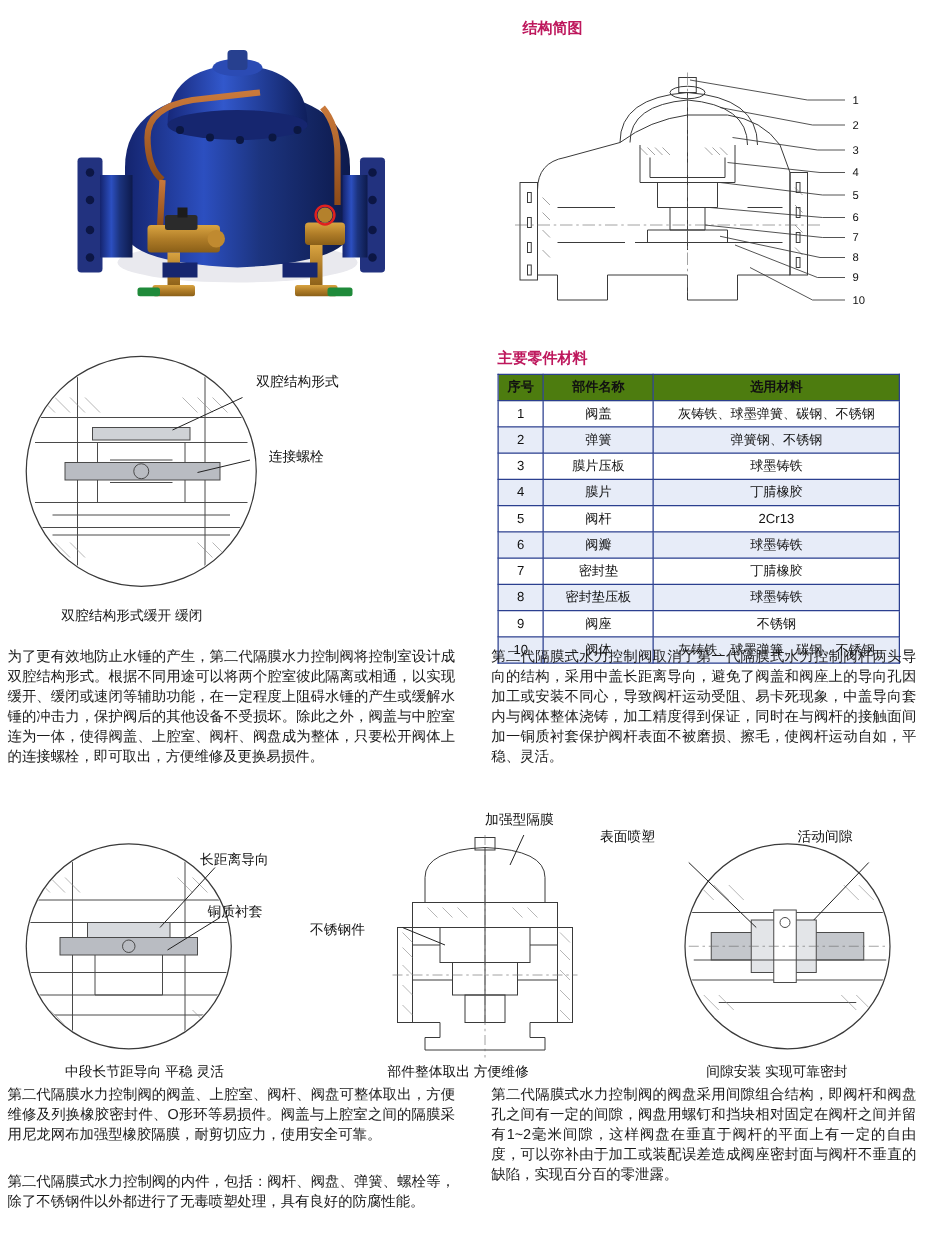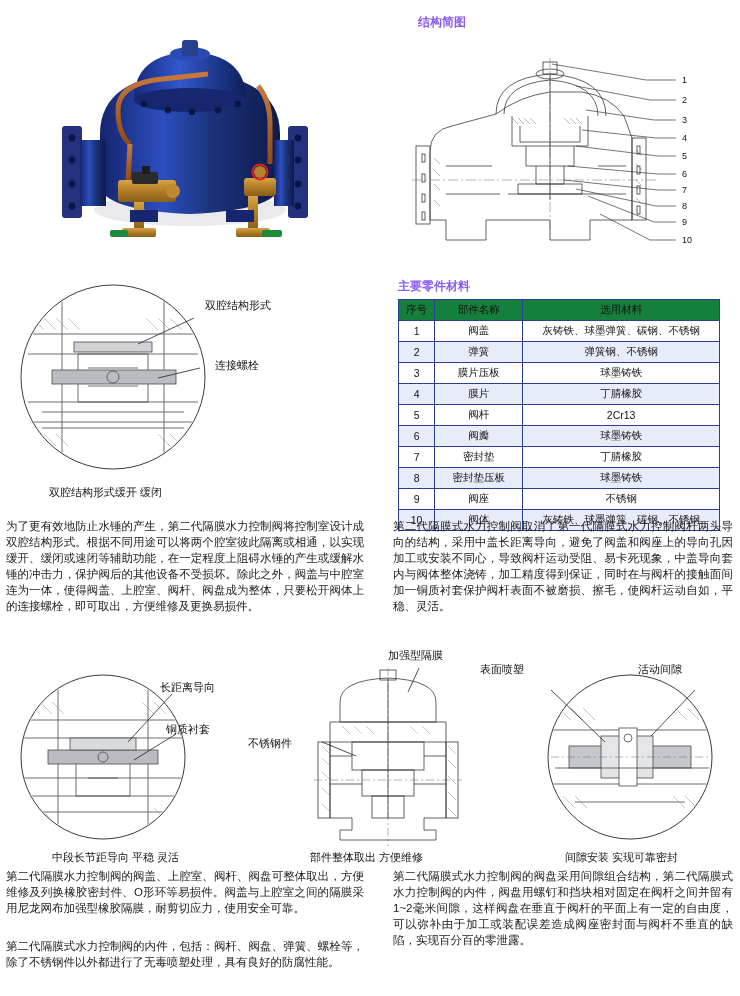--- a/index.html
+++ b/index.html
@@ -4,21 +4,21 @@
 <style>
   html,body{margin:0;padding:0;}
   body{
     width:740px;height:996px;background:#ffffff;
     font-family:"Liberation Sans","DejaVu Sans",sans-serif;
     color:#1a1a1a;position:relative;overflow:hidden;
   }
   .page{position:relative;width:740px;height:996px;}
 
   
-  .hdr{font-size:12px;font-weight:bold;color:#8b5cf6;}
+  .hdr{font-size:12px;font-weight:bold;color:#be185d;}
   .cap{font-size:11px;color:#111;}
   .body-text{font-size:11.5px;line-height:16px;color:#1a1a1a;text-align:justify;}
 
   
   #photo{position:absolute;left:22px;top:14px;width:340px;height:248px;}
   .valve-photo{position:absolute;inset:0;}
 
   
   #schem-title{position:absolute;left:418px;top:14px;width:180px;text-align:left;}
   #schematic{position:absolute;left:400px;top:34px;width:330px;height:232px;}
@@ -28,21 +28,21 @@
   #c1-lab1{position:absolute;left:205px;top:298px;}
   #c1-lab2{position:absolute;left:215px;top:358px;}
   #c1-cap{position:absolute;left:49px;top:485px;}
 
   
   #tbl-title{position:absolute;left:398px;top:278px;}
   #mat-table{position:absolute;left:398px;top:299px;width:322px;border-collapse:collapse;}
   #mat-table td,#mat-table th{
     border:1px solid #2b3f8f;font-size:10.5px;text-align:center;height:18px;color:#111;
   }
-  #mat-table thead th{background:#15803d;font-weight:normal;}
+  #mat-table thead th{background:#4d7c0f;font-weight:bold;}
   #mat-table tbody tr:nth-child(odd) td{background:#ffffff;}
   #mat-table tbody tr:nth-child(even) td{background:#e7ecf8;}
   .col-no{width:34px;}
   .col-name{width:88px;}
   .col-mat{width:200px;}
 
   
   #p-left-1{position:absolute;left:6px;top:518px;width:358px;}
   #p-right-1{position:absolute;left:393px;top:518px;width:340px;}
 
@@ -448,15 +448,15 @@
         <path d="M106 64 L150 18"></path>
       </g>
     </svg>
   </div>
   <div id="c3-lab1" class="cap">表面喷塑</div>
   <div id="c3-lab2" class="cap">活动间隙</div>
   <div id="c3-cap" class="cap">间隙安装  实现可靠密封</div>
 
   <div id="p-left-2" class="body-text">第二代隔膜水力控制阀的阀盖、上腔室、阀杆、阀盘可整体取出，方便维修及列换橡胶密封件、O形环等易损件。阀盖与上腔室之间的隔膜采用尼龙网布加强型橡胶隔膜，耐剪切应力，使用安全可靠。</div>
   <div id="p-left-3" class="body-text">第二代隔膜式水力控制阀的内件，包括：阀杆、阀盘、弹簧、螺栓等，除了不锈钢件以外都进行了无毒喷塑处理，具有良好的防腐性能。</div>
-  <div id="p-right-2" class="body-text">第二代隔膜式水力控制阀的阀盘采用间隙组合结构，第二代隔膜式水力控制阀的内件，阀盘用螺钉和挡块相对固定在阀杆之间并留有1~2毫米间隙，这样阀盘在垂直于阀杆的平面上有一定的自由度，可以弥补由于加工或装配误差造成阀座密封面与阀杆不垂直的缺陷，实现百分百的零泄露。</div>
+  <div id="p-right-2" class="body-text">第二代隔膜式水力控制阀的阀盘采用间隙组合结构，即阀杆和阀盘孔之间有一定的间隙，阀盘用螺钉和挡块相对固定在阀杆之间并留有1~2毫米间隙，这样阀盘在垂直于阀杆的平面上有一定的自由度，可以弥补由于加工或装配误差造成阀座密封面与阀杆不垂直的缺陷，实现百分百的零泄露。</div>
 
 </div>
 
 </body></html>

